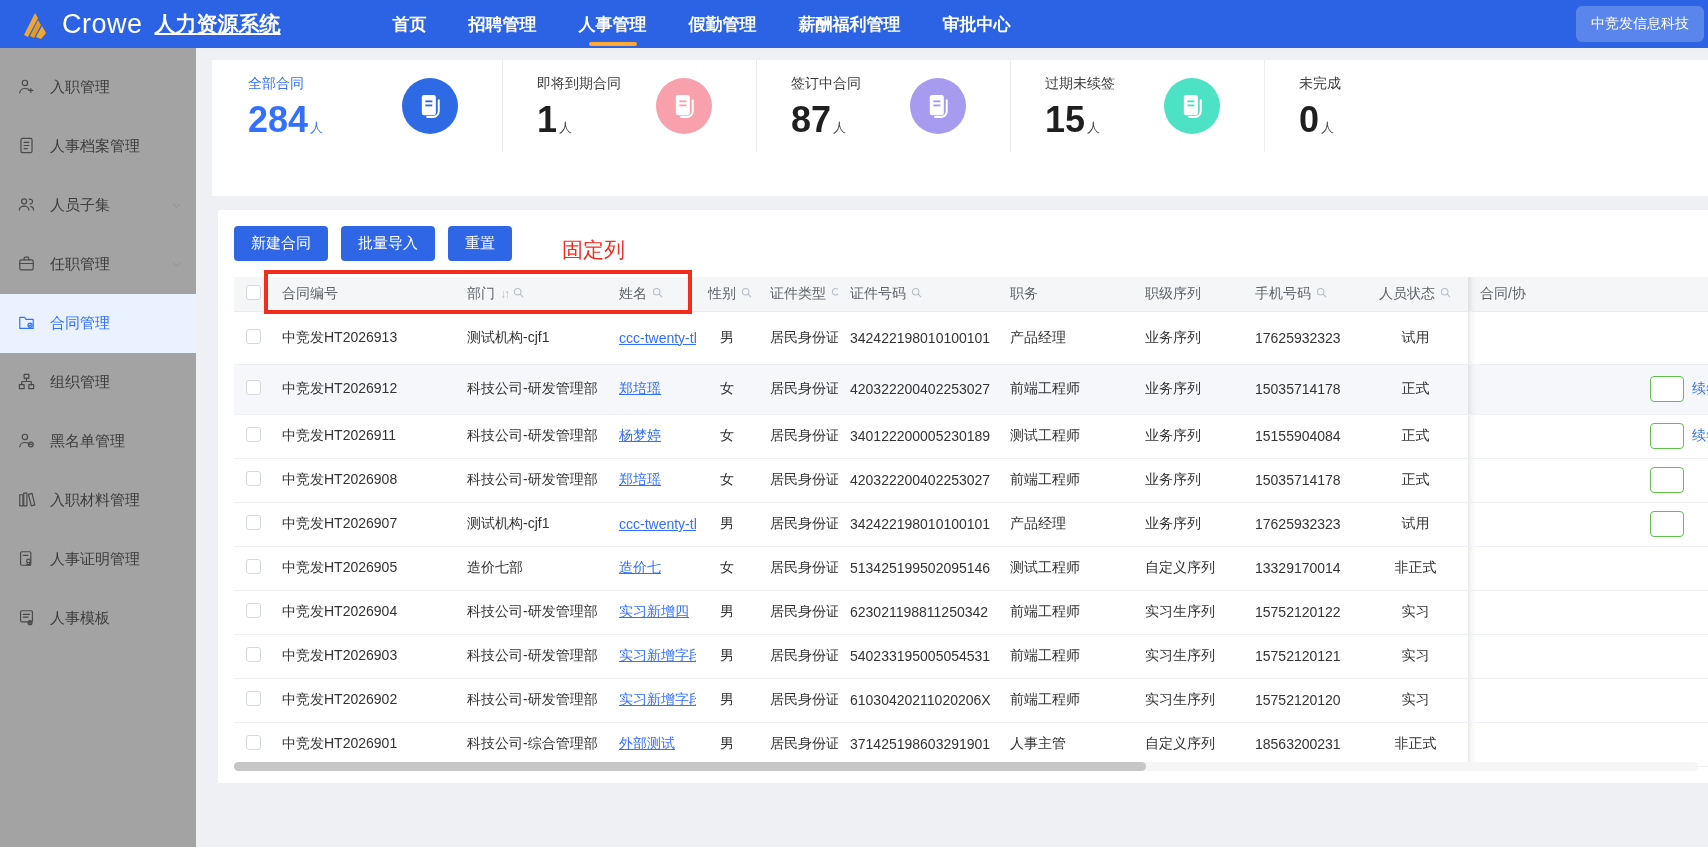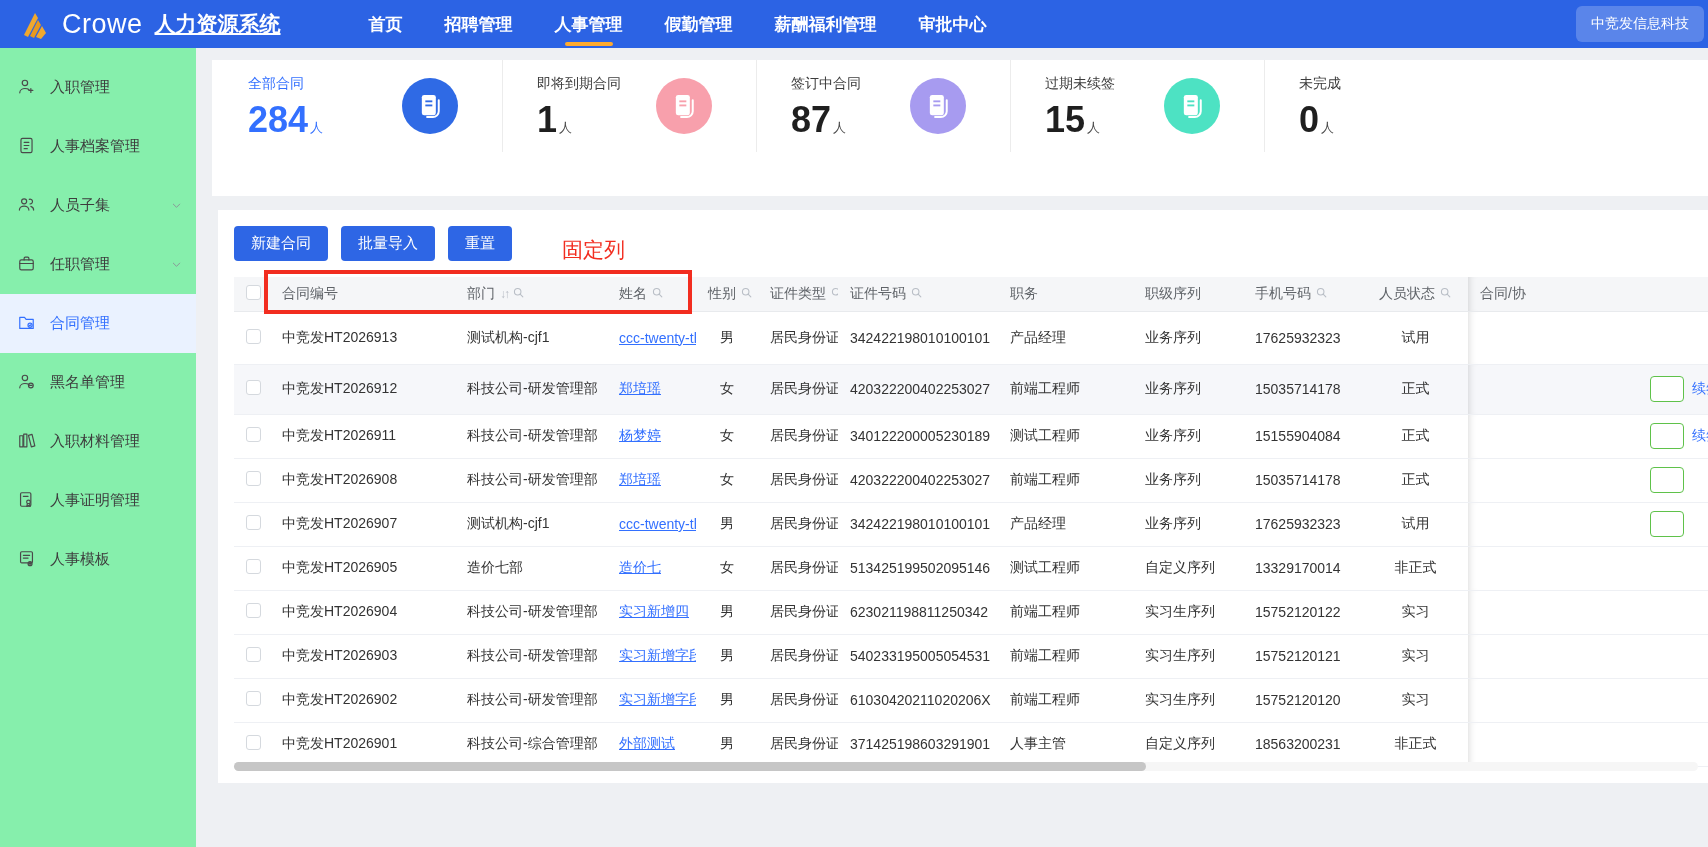--- a/index.html
+++ b/index.html
@@ -4,28 +4,28 @@
 <style>
   * { margin:0; padding:0; box-sizing:border-box; }
   html,body { width:1708px; height:847px; overflow:hidden; }
   body { font-family:"Liberation Sans","DejaVu Sans",sans-serif; background:#eef0f3; color:#333; }
 
   
   .topbar { height:48px; background:#2c63e4; display:flex; align-items:center; padding-left:18px; color:#fff; position:relative; }
   .brand { display:flex; align-items:center; gap:10px; }
   .brand-crowe { font-size:27px; font-weight:400; letter-spacing:.5px; }
   .brand-app { font-size:21px; font-weight:700; margin-left:2px;text-decoration:underline; }
-  .topnav { display:flex; gap:42px; margin-left:88px; height:100%; align-items:stretch; }
+  .topnav { display:flex; gap:42px; margin-left:112px; height:100%; align-items:stretch; }
   .topnav-item { font-size:17px; font-weight:600; display:flex; align-items:center; position:relative; cursor:pointer; white-space:nowrap; }
   .topnav-item.active::after { content:""; position:absolute; left:50%; transform:translateX(-50%); bottom:2px; width:48px; height:4px; border-radius:2px; background:#ffaa2e; }
   .tenant-btn { margin-left:auto; margin-right:4px; background:rgba(255,255,255,.22); border:none; color:#fff; border-radius:6px; padding:9px 15px; font-size:14px; white-space:nowrap; cursor:pointer; }
 
   
   .layout { display:flex; height:799px; }
-  .sidebar { width:196px; background:#86efac; padding-top:10px; flex:0 0 196px; }
+  .sidebar { width:196px; background:#a3a3a3; padding-top:10px; flex:0 0 196px; }
   .side-item { height:59px; display:flex; align-items:center; gap:14px; padding:0 14px 0 17px; font-size:15px; color:#3d3d3d; cursor:pointer; }
   .side-item svg { flex:0 0 19px; }
   .side-item.active { background:#eaf2ff; color:#3370ff; }
   .side-item.active svg * { stroke:#3370ff; }
   .side-chev { margin-left:auto; }
   .main { flex:1; overflow:hidden; padding:12px 0 0 16px; }
 
   
   .stats-panel { background:#fff; height:136px; display:flex; align-items:flex-start; padding-left:36px; margin-bottom:14px; }
   .stat { flex:0 0 254px; height:92px; display:flex; align-items:center; justify-content:space-between; padding-right:44px; }
@@ -136,20 +136,31 @@
               <path d="M3.5 19.5v-14h6l2 2.5h9v11.5z"></path>
               <circle cx="16.5" cy="15.5" r="2.6"></circle>
               <path d="M15.5 15.5l.8.8 1.4-1.6"></path>
             </g>
           </svg></span>
         <span>合同管理</span>
       </div>
       <div class="side-item">
         <span><svg width="19" height="19" viewBox="0 0 24 24">
             <g fill="none" stroke="#4a4a4a" stroke-width="1.5" stroke-linecap="round" stroke-linejoin="round">
+              <rect x="9" y="3" width="6" height="5"></rect>
+              <rect x="3" y="16" width="6" height="5"></rect>
+              <rect x="15" y="16" width="6" height="5"></rect>
+              <path d="M12 8v4M6 16v-4h12v4"></path>
+            </g>
+          </svg></span>
+        <span>组织管理</span>
+      </div>
+      <div class="side-item">
+        <span><svg width="19" height="19" viewBox="0 0 24 24">
+            <g fill="none" stroke="#4a4a4a" stroke-width="1.5" stroke-linecap="round" stroke-linejoin="round">
               <circle cx="10" cy="7.5" r="3.4"></circle>
               <path d="M3.5 20c0-4 4-5.5 6.5-5.5s4 .6 5 1.4"></path>
               <circle cx="17.5" cy="17" r="3"></circle>
               <path d="M16 17h3"></path>
             </g>
           </svg></span>
         <span>黑名单管理</span>
       </div>
       <div class="side-item">
         <span><svg width="19" height="19" viewBox="0 0 24 24">

